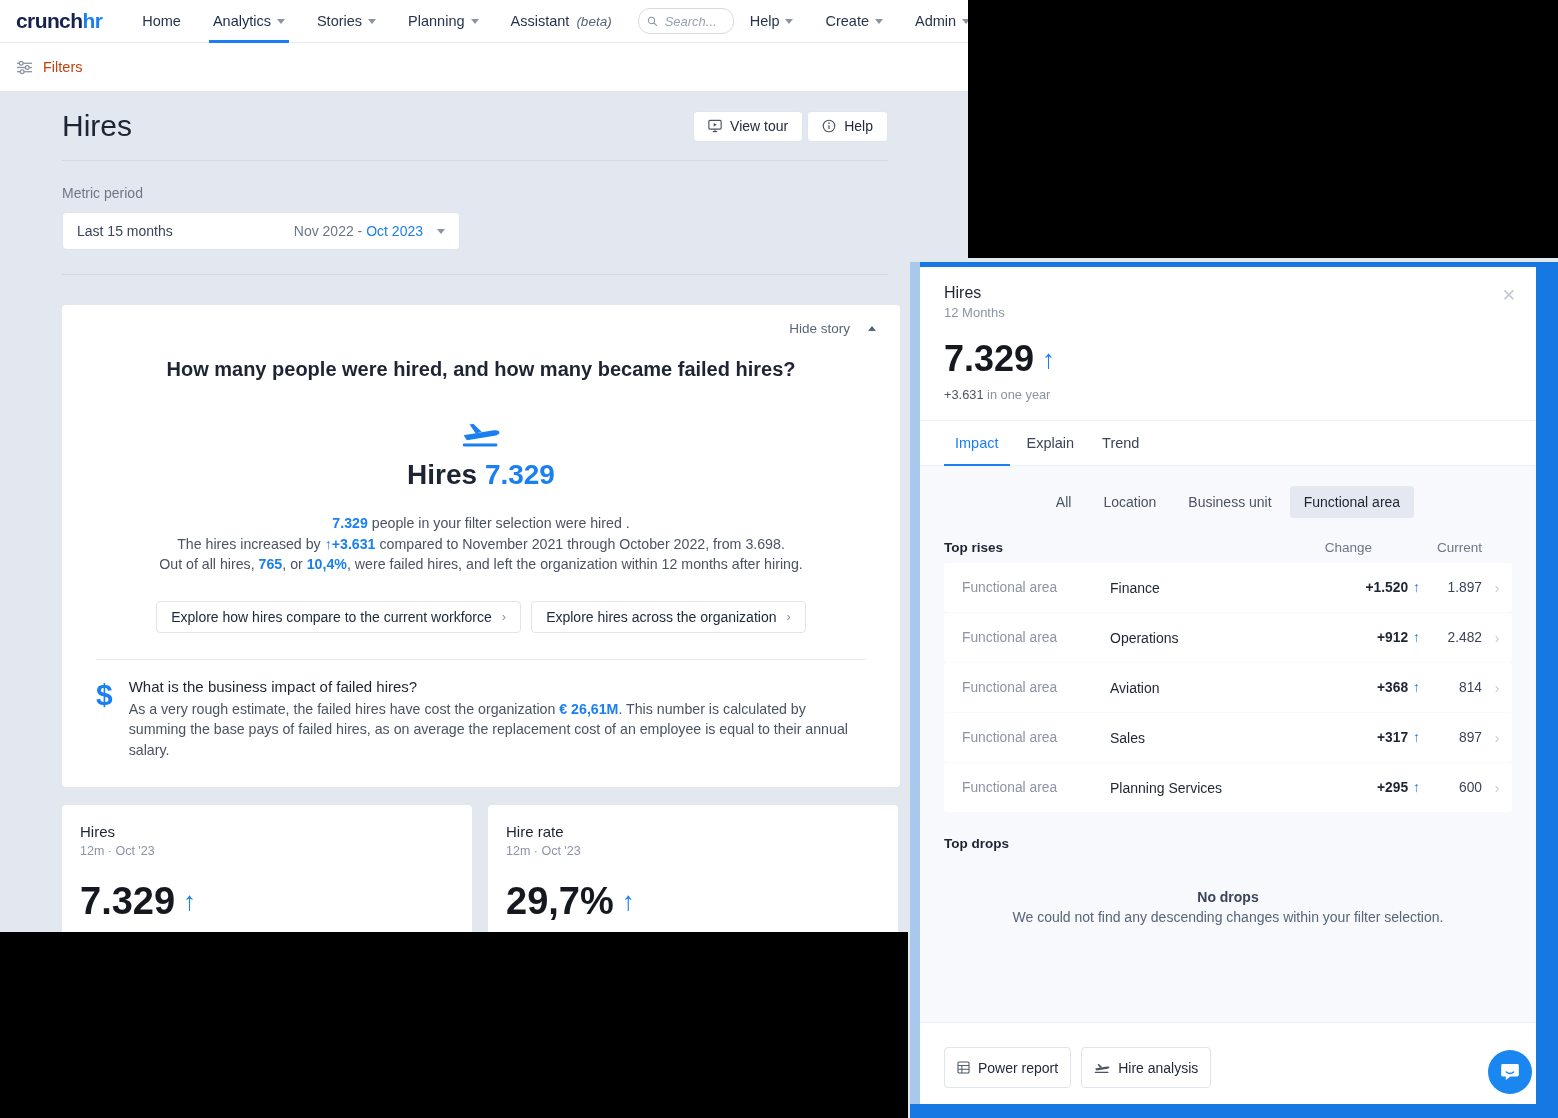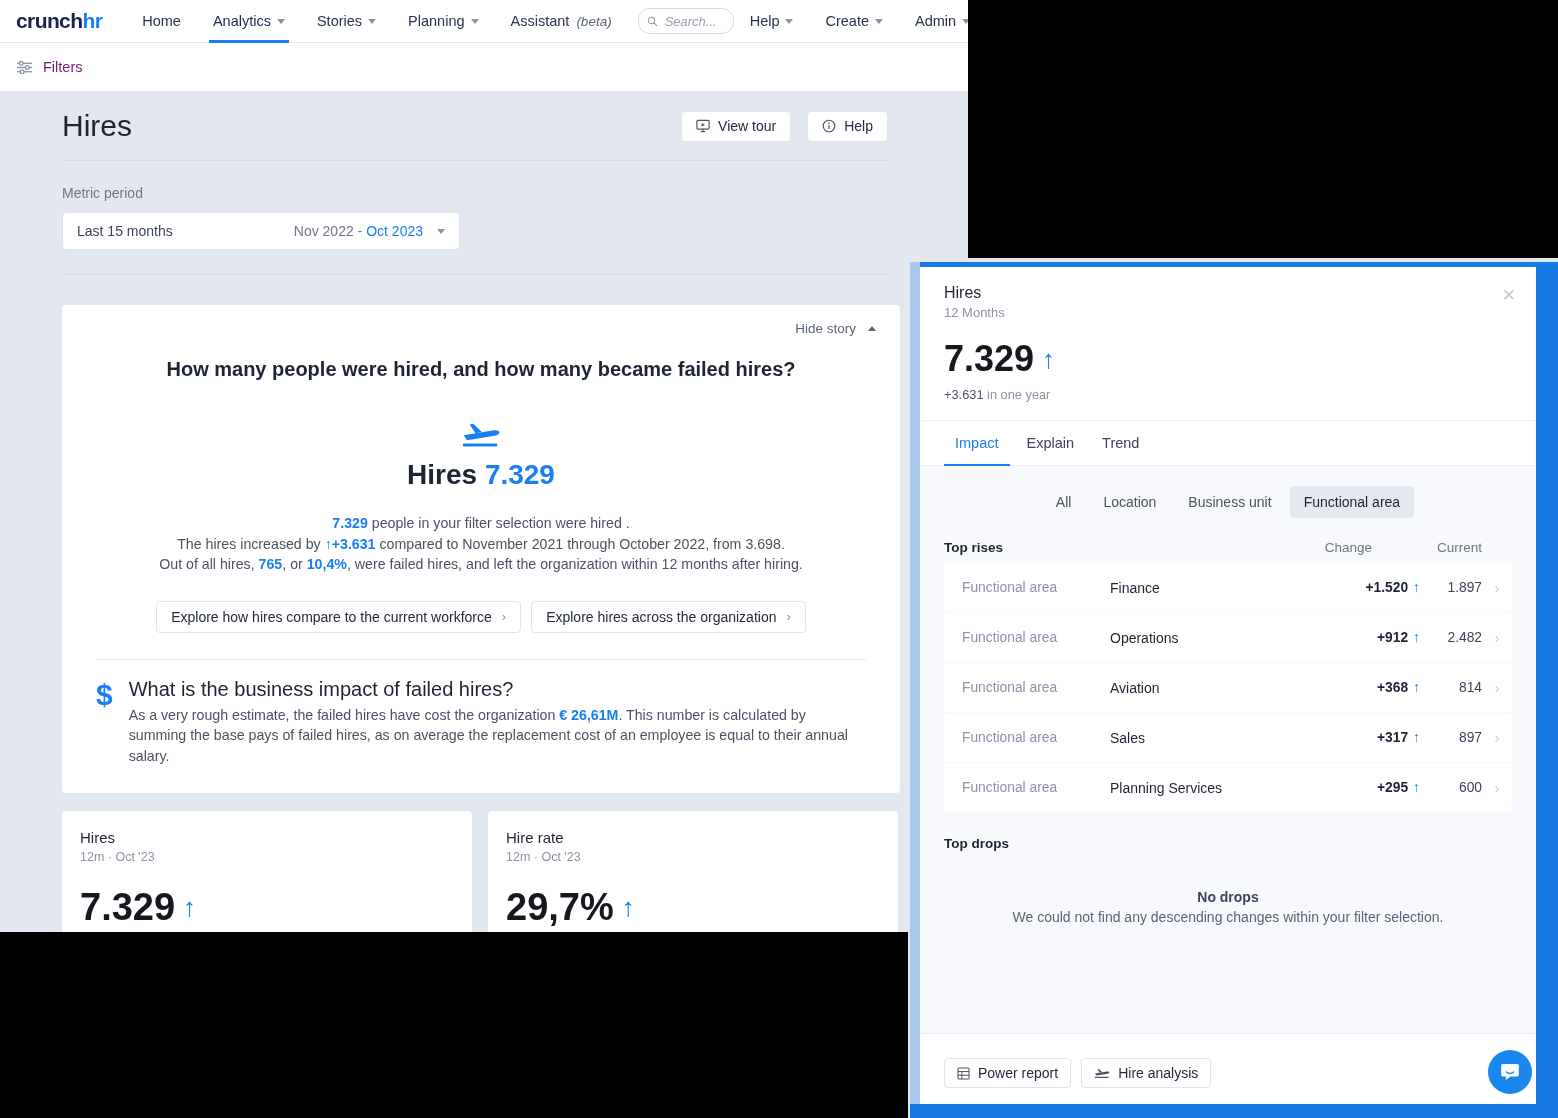--- a/index.html
+++ b/index.html
@@ -43,37 +43,37 @@
   }
   .searchbox svg { flex: none; }
 
   
   .filterbar {
     position: absolute; top: 43px; left: 0; width: 1558px; height: 49px;
     background: #fff; display: flex; align-items: center;
     border-bottom: 1px solid #dfe3ec;
   }
   .filters-left { display: flex; align-items: center; gap: 10px; margin-left: 16px;
-                  color: #701a75; font-size: 14.5px; }
+                  color: #c2410c; font-size: 14.5px; }
   .fb-right { margin-left: auto; display: flex; align-items: stretch; height: 49px; }
   .fb-chip {
     display: flex; align-items: center; gap: 8px; padding: 0 20px;
     border-left: 1px solid #e6e9ef; color: #1a7ff0; font-size: 14.5px;
     cursor: pointer; white-space: nowrap;
   }
   .fb-chip .caret { border-top-color: #1a7ff0; }
 
   
   .page { position: absolute; top: 92px; left: 0; width: 1558px; bottom: 0;
           background: #e3e7ef; }
   .page-inner { width: 898px; margin-left: 0; padding-left: 62px; padding-right: 0; }
 
   .page-head { display: flex; align-items: center; height: 68px; }
   .page-title { font-size: 30px; font-weight: 400; color: #1d2433; }
-  .head-btns { margin-left: auto; display: flex; gap: 16px; padding-right: 10px; }
+  .head-btns { margin-left: auto; display: flex; gap: 4px; padding-right: 10px; }
   .hbtn {
     display: flex; align-items: center; gap: 8px; height: 31px; padding: 0 14px;
     background: #fff; border: 1px solid #e0e4ec; border-radius: 4px;
     font-size: 14px; color: #222b3d; cursor: pointer; white-space: nowrap;
   }
   .hr-line { height: 1px; background: #d3d9e5; margin-right: 10px; }
 
   .metric-label { font-size: 14px; color: #6f7689; margin-top: 24px; }
   .period-select {
     margin-top: 11px; width: 398px; height: 38px; background: #fff;
@@ -84,21 +84,21 @@
   .period-select .ps-right { margin-left: auto; font-size: 14px; color: #6f7689; }
   .period-select .ps-blue { color: #1a7ff0; }
   .period-select .caret { margin-left: 14px; }
 
   
   .story {
     margin-top: 30px; background: #fff; border-radius: 4px; width: 838px;
     padding: 18px 28px 26px 28px; position: relative;
   }
   .hide-story { position: absolute; top: 16px; right: 24px; font-size: 13.5px;
-                color: #5a6478; cursor: pointer; display: flex; align-items: center; gap: 12px; }
+                color: #5a6478; cursor: pointer; display: flex; align-items: center; gap: 18px; }
   .caret-up { width: 0; height: 0; border-left: 4px solid transparent;
               border-right: 4px solid transparent; border-bottom: 5px solid #5a6478; }
   .story-q { text-align: center; font-size: 20px; font-weight: 700; color: #1d2433;
              margin-top: 35px; }
   .plane { text-align: center; margin-top: 38px; }
   .big-hires { text-align: center; font-size: 28px; font-weight: 700; color: #1d2433;
                margin-top: 6px; }
   .big-hires .num { color: #1a7ff0; }
   .story-p { text-align: center; font-size: 14.2px; color: #4b5363; line-height: 1.45;
              margin-top: 22px; }
@@ -107,21 +107,21 @@
   .sbtn {
     display: flex; align-items: center; gap: 10px; height: 32px; padding: 0 14px;
     background: #fff; border: 1px solid #e0e4ec; border-radius: 4px;
     font-size: 14px; color: #222b3d; cursor: pointer; white-space: nowrap;
   }
   .chev { color: #8b93a5; font-size: 13px; }
   .story-div { height: 1px; background: #e6e9ef; margin: 26px 6px 0 6px; }
   .impact-row { display: flex; gap: 16px; margin-top: 18px; padding: 0 6px; }
   .dollar { font-size: 30px; color: #1a7ff0; font-weight: 700; line-height: 1;
             margin-top: 2px; width: 26px; text-align: center; }
-  .impact-t { font-size: 20px; color: #1d2433; }
+  .impact-t { font-size: 15px; color: #1d2433; }
   .impact-b { font-size: 14.2px; color: #4b5363; line-height: 1.45; margin-top: 4px; }
 
   
   .kpis { display: flex; gap: 16px; margin-top: 18px; }
   .kpi { background: #fff; border-radius: 4px; width: 411px; height: 160px; padding: 18px 18px; }
   .kpi-title { font-size: 15px; color: #1d2433; }
   .kpi-sub { font-size: 12.5px; color: #8b93a5; margin-top: 4px; }
   .kpi-val { font-size: 38px; font-weight: 700; color: #15191f; margin-top: 22px;
              display: flex; align-items: center; gap: 8px; }
   .arrow-up { color: #1a7ff0; font-size: 26px; font-weight: 400; }
@@ -187,21 +187,21 @@
   .r-chev { width: 30px; text-align: center; color: #c3c9d4; font-size: 14px; }
   .drops-title { font-weight: 700; color: #1d2433; font-size: 13.5px; margin-top: 24px; }
   .drops-empty { text-align: center; margin-top: 38px; }
   .de-1 { font-size: 14px; font-weight: 700; color: #3b4458; }
   .de-2 { font-size: 14px; color: #5a6478; margin-top: 4px; }
   .m-foot { flex: none; background: #fff; border-top: 1px solid #eceff4;
             padding: 14px 24px 16px 24px; }
   .foot-lbl { font-size: 13px; color: #4b5363; }
   .foot-lbl b { font-weight: 700; color: #1d2433; }
   .foot-btns { display: flex; gap: 10px; margin-top: 10px; }
-  .fbtn { display: flex; align-items: center; gap: 8px; height: 30px; padding: 0 12px;
+  .fbtn { display: flex; align-items: center; gap: 8px; height: 41px; padding: 0 12px;
           background: #fff; border: 1px solid #e0e4ec; border-radius: 4px;
           font-size: 14px; color: #222b3d; cursor: pointer; white-space: nowrap; }
 
   .m-scroll { position: absolute; right: 2px; top: 150px; width: 9px; height: 560px;
               background: #1578e3; border-radius: 5px; z-index: 70; }
 
   
   .intercom { position: absolute; left: 1488px; top: 1050px; width: 44px; height: 44px;
               border-radius: 50%; background: #1a86f0; z-index: 80;
               display: flex; align-items: center; justify-content: center; cursor: pointer; }

